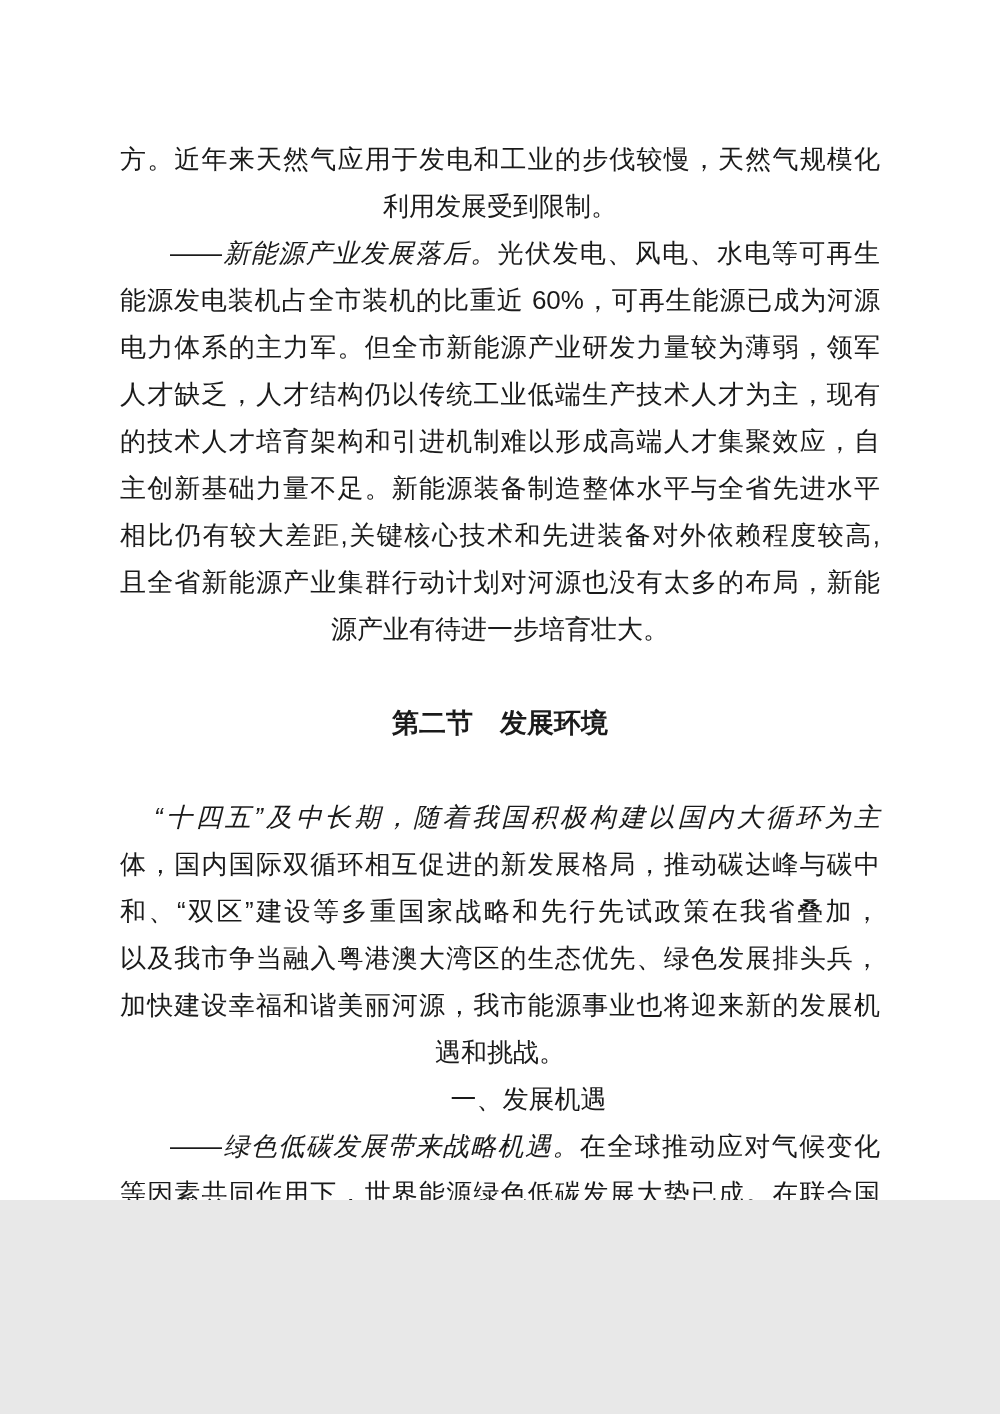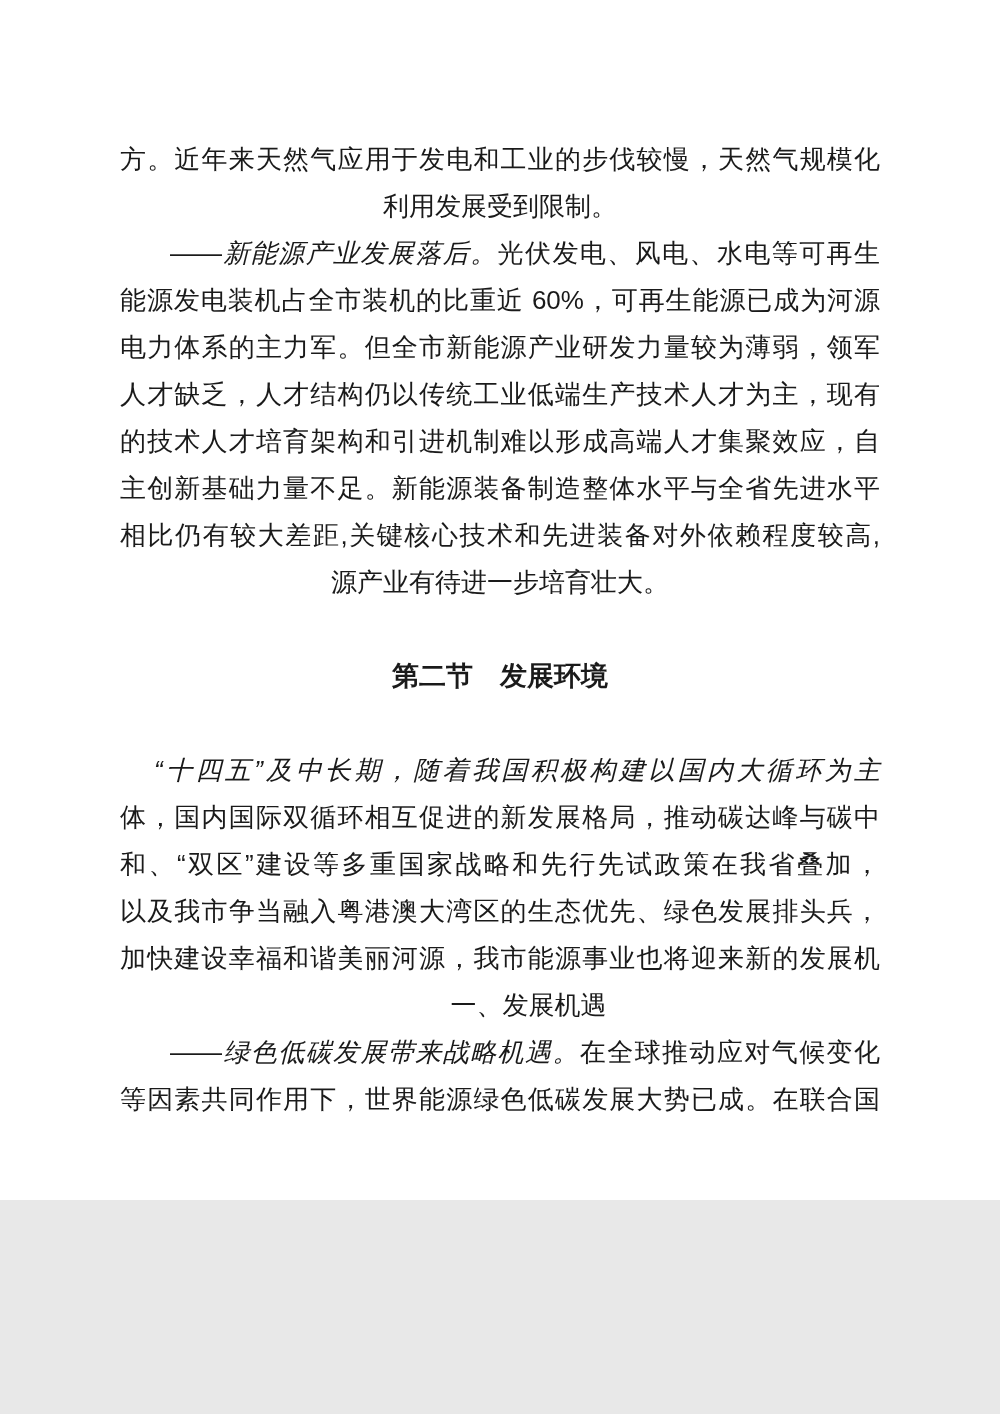--- a/index.html
+++ b/index.html
@@ -70,29 +70,31 @@
     <p class="ln just">方。近年来天然气应用于发电和工业的步伐较慢，天然气规模化</p>
     <p class="ln left">利用发展受到限制。</p>
 
     <p class="ln just ind-dash"><span>——</span><span class="lead">新能源产业发展落后。</span><span>光伏发电、风电、水电等可再生</span></p>
     <p class="ln just">能源发电装机占全市装机的比重近 60%，可再生能源已成为河源</p>
     <p class="ln just">电力体系的主力军。但全市新能源产业研发力量较为薄弱，领军</p>
     <p class="ln just">人才缺乏，人才结构仍以传统工业低端生产技术人才为主，现有</p>
     <p class="ln just">的技术人才培育架构和引进机制难以形成高端人才集聚效应，自</p>
     <p class="ln just">主创新基础力量不足。新能源装备制造整体水平与全省先进水平</p>
     <p class="ln just">相比仍有较大差距,关键核心技术和先进装备对外依赖程度较高,</p>
+    <p class="ln just">且全省新能源产业集群行动计划对河源也没有太多的布局，新能</p>
     <p class="ln left">源产业有待进一步培育壮大。</p>
 
     <h2 class="heading">第二节　发展环境</h2>
 
     <p class="ln just ind-quote">“十四五”及中长期，随着我国积极构建以国内大循环为主</p>
     <p class="ln just">体，国内国际双循环相互促进的新发展格局，推动碳达峰与碳中</p>
     <p class="ln just">和、“双区”建设等多重国家战略和先行先试政策在我省叠加，</p>
     <p class="ln just">以及我市争当融入粤港澳大湾区的生态优先、绿色发展排头兵，</p>
     <p class="ln just">加快建设幸福和谐美丽河源，我市能源事业也将迎来新的发展机</p>
+    <p class="ln left">遇和挑战。</p>
 
     <p class="ln left ind-sub subheading">一、发展机遇</p>
 
     <p class="ln just ind-dash"><span>——</span><span class="lead">绿色低碳发展带来战略机遇。</span><span>在全球推动应对气候变化</span></p>
     <p class="ln just">等因素共同作用下，世界能源绿色低碳发展大势已成。在联合国</p>
 
   </main>
 
   <div class="footer"><span class="dash">—</span><span class="num">13</span><span class="dash">—</span></div>
 

